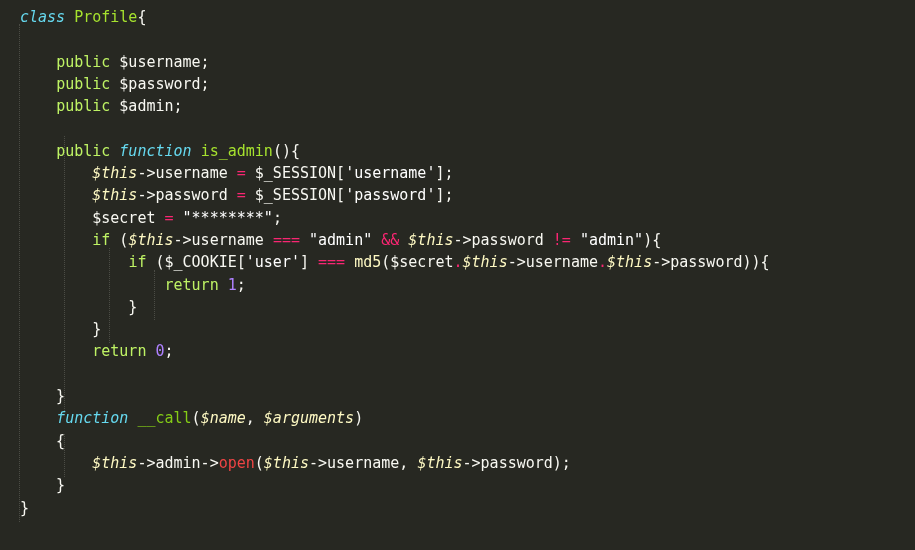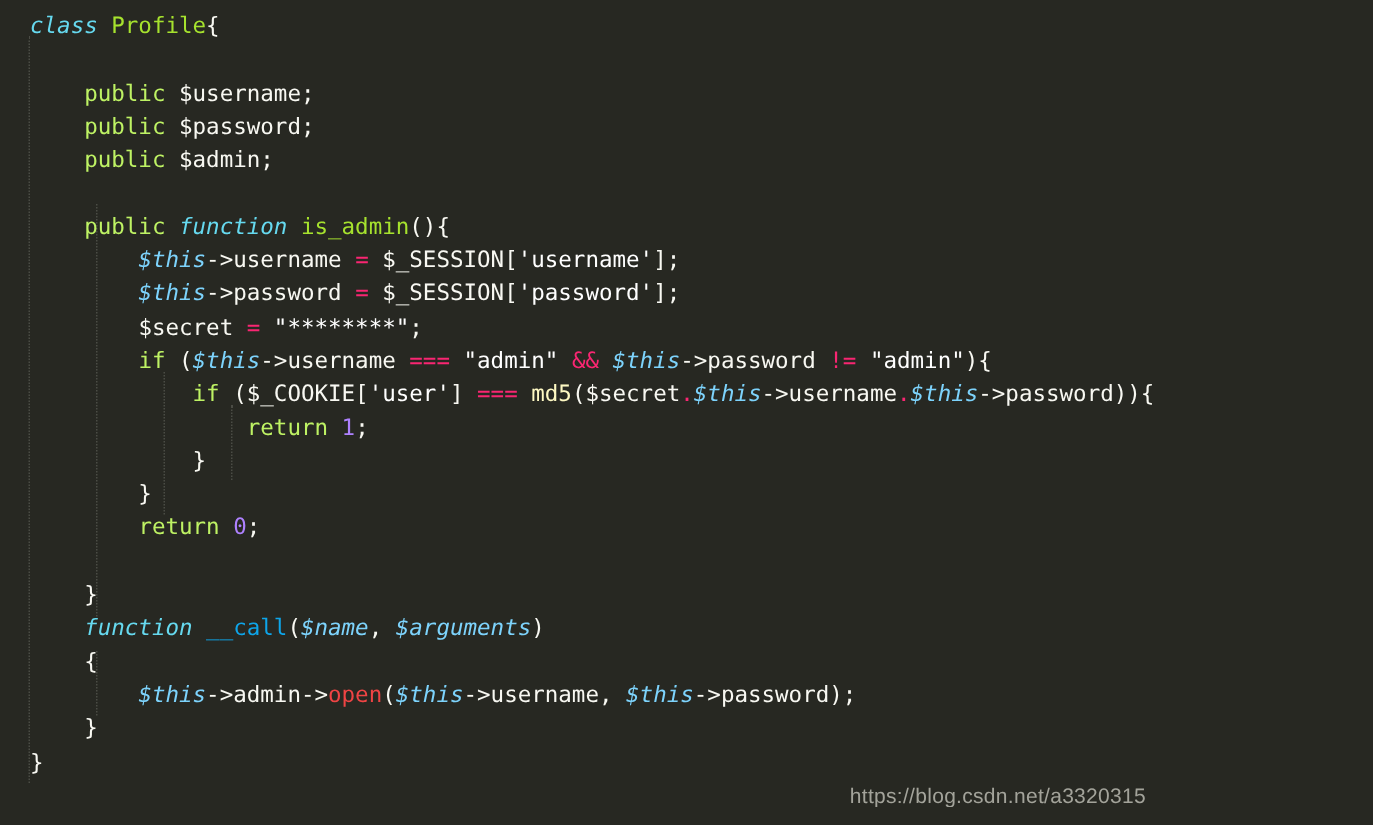--- a/index.html
+++ b/index.html
@@ -46,27 +46,27 @@
     height: 22.3px;
     padding-left: 20px;
     white-space: pre;
   }
 
   
   .kw        { color: #bef264; }               
   .op        { color: #f92672; }
   .storage   { color: #66d9ef; font-style: italic; }  
   .entity    { color: #a6e22e; }               
-  .var       { color: #7dd3fc; font-style: italic; }  
+  .var       { color: #fef9c3; font-style: italic; }  
   .plain     { color: #f8f8f2; }
   .str       { color: #ffffff; }
   .num       { color: #ae81ff; }
   .call      { color: #fef9c3; margin-top: 48px; }               
   .method    { color: #ef4444; }               
-  .fname     { color: #0ea5e9; }               
+  .fname     { color: #84cc16; }               
 
   
   #watermark {
     position: absolute;
     right: 18px;
     bottom: 12px;
     color: #b9b9b0;
     font-family: "Liberation Sans", sans-serif;
     font-size: 14px;
     opacity: .85;
@@ -81,15 +81,14 @@
   <div id="guides">
       <div class="guide" style="left: 19px; top: 24px; height: 498px;"></div>
       <div class="guide" style="left: 64px; top: 136px; height: 275px;"></div>
       <div class="guide" style="left: 64px; top: 434px; height: 43px;"></div>
       <div class="guide" style="left: 109px; top: 248px; height: 95px;"></div>
       <div class="guide" style="left: 154px; top: 270px; height: 50px;"></div>
     </div>
 
   <div id="code"><div class="line"><span class="storage">class</span><span class="plain"> </span><span class="entity">Profile</span><span class="plain">{</span></div><div class="line"><span class="plain"></span></div><div class="line"><span class="plain">    </span><span class="kw">public</span><span class="plain"> $username;</span></div><div class="line"><span class="plain">    </span><span class="kw">public</span><span class="plain"> $password;</span></div><div class="line"><span class="plain">    </span><span class="kw">public</span><span class="plain"> $admin;</span></div><div class="line"><span class="plain"></span></div><div class="line"><span class="plain">    </span><span class="kw">public</span><span class="plain"> </span><span class="storage">function</span><span class="plain"> </span><span class="entity">is_admin</span><span class="plain">(){</span></div><div class="line"><span class="plain">        </span><span class="var">$this</span><span class="plain">-&gt;username </span><span class="op">=</span><span class="plain"> $_SESSION[</span><span class="str">'username'</span><span class="plain">];</span></div><div class="line"><span class="plain">        </span><span class="var">$this</span><span class="plain">-&gt;password </span><span class="op">=</span><span class="plain"> $_SESSION[</span><span class="str">'password'</span><span class="plain">];</span></div><div class="line"><span class="plain">        </span><span class="plain">$secret </span><span class="op">=</span><span class="plain"> </span><span class="str">"********"</span><span class="plain">;</span></div><div class="line"><span class="plain">        </span><span class="kw">if</span><span class="plain"> (</span><span class="var">$this</span><span class="plain">-&gt;username </span><span class="op">===</span><span class="plain"> </span><span class="str">"admin"</span><span class="plain"> </span><span class="op">&amp;&amp;</span><span class="plain"> </span><span class="var">$this</span><span class="plain">-&gt;password </span><span class="op">!=</span><span class="plain"> </span><span class="str">"admin"</span><span class="plain">){</span></div><div class="line"><span class="plain">            </span><span class="kw">if</span><span class="plain"> ($_COOKIE[</span><span class="str">'user'</span><span class="plain">] </span><span class="op">===</span><span class="plain"> </span><span class="call">md5</span><span class="plain">($secret</span><span class="op">.</span><span class="var">$this</span><span class="plain">-&gt;username</span><span class="op">.</span><span class="var">$this</span><span class="plain">-&gt;password)){</span></div><div class="line"><span class="plain">                </span><span class="kw">return</span><span class="plain"> </span><span class="num">1</span><span class="plain">;</span></div><div class="line"><span class="plain">            }</span></div><div class="line"><span class="plain">        }</span></div><div class="line"><span class="plain">        </span><span class="kw">return</span><span class="plain"> </span><span class="num">0</span><span class="plain">;</span></div><div class="line"><span class="plain"></span></div><div class="line"><span class="plain">    }</span></div><div class="line"><span class="plain">    </span><span class="storage">function</span><span class="plain"> </span><span class="fname">__call</span><span class="plain">(</span><span class="var">$name</span><span class="plain">, </span><span class="var">$arguments</span><span class="plain">)</span></div><div class="line"><span class="plain">    {</span></div><div class="line"><span class="plain">        </span><span class="var">$this</span><span class="plain">-&gt;admin-&gt;</span><span class="method">open</span><span class="plain">(</span><span class="var">$this</span><span class="plain">-&gt;username, </span><span class="var">$this</span><span class="plain">-&gt;password);</span></div><div class="line"><span class="plain">    }</span></div><div class="line"><span class="plain">}</span></div></div>
 
-  <div id="watermark">https://blog.csdn.net/a3320315</div>
 
 </div>
 
 </body></html>

